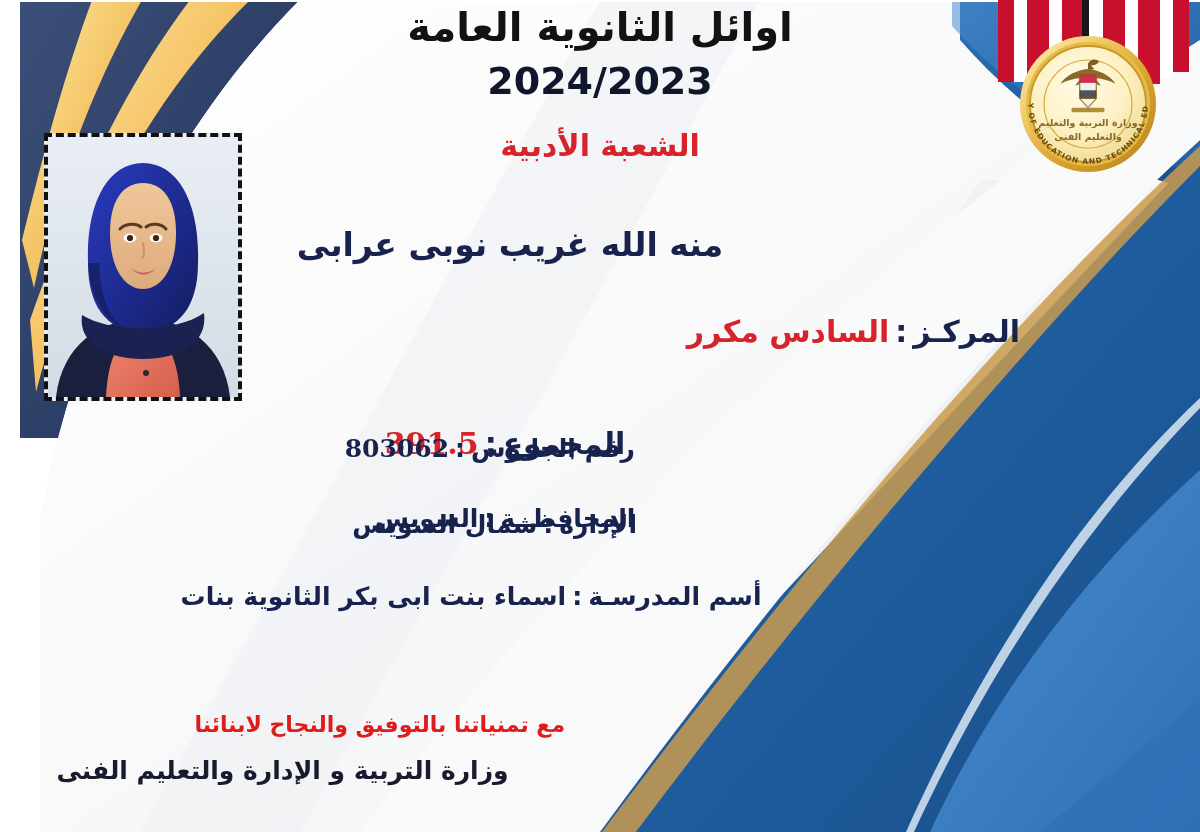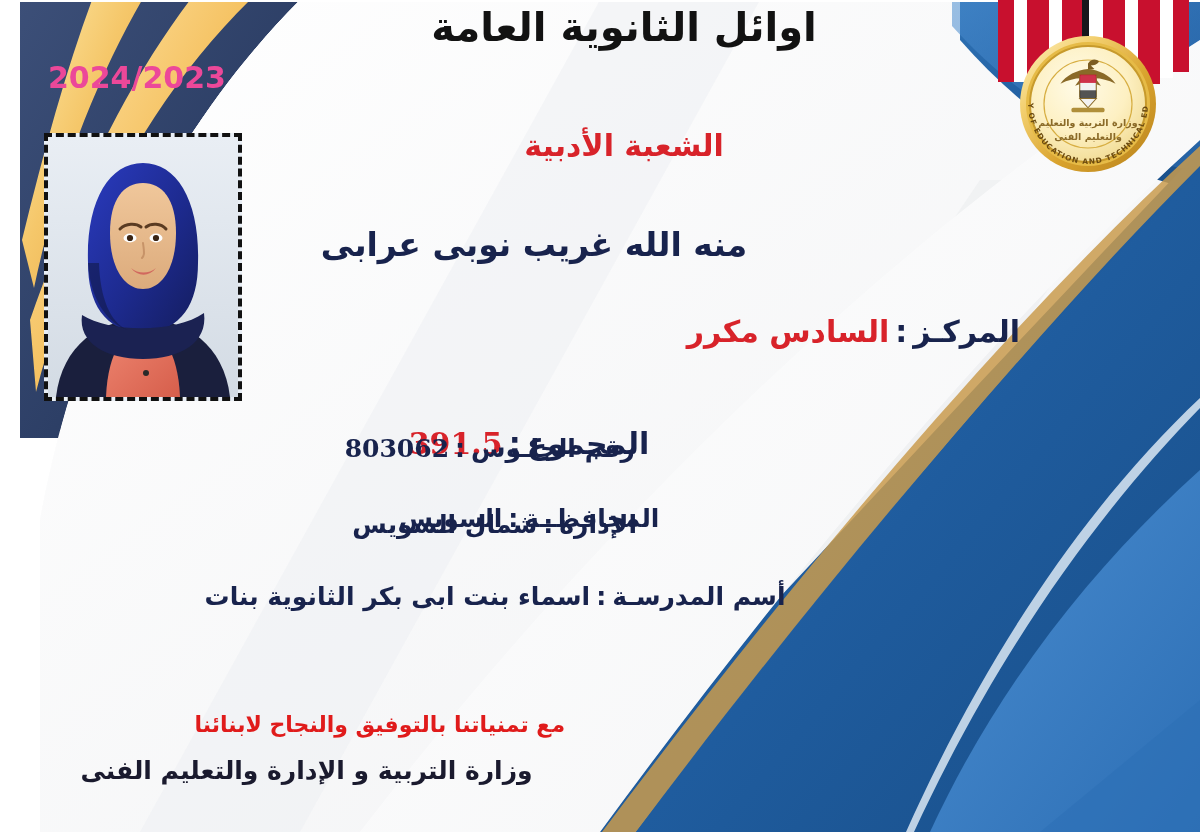--- a/index.html
+++ b/index.html
@@ -36,30 +36,30 @@
   .photo-frame{
     position:absolute;left:44px;top:133px;width:198px;height:268px;
     border:4px dashed #111;
     background:#e8eef5;
     box-sizing:border-box;
     overflow:hidden;
   }
   .photo-frame svg{display:block;width:100%;height:100%;}
 
   
-  .t{position:absolute;white-space:nowrap;line-height:1.05;margin-left:48px;}
+  .t{position:absolute;white-space:nowrap;line-height:1.05;}
   .serif{font-family:"DejaVu Serif","Liberation Serif",serif;}
 
   .title-main{
     left:0;right:0;top:6px;text-align:center;
     font-size:40px;font-weight:700;color:#121212;letter-spacing:0px;
   }
   .title-year{
-    left:0;right:0;top:62px;text-align:left;
-    font-size:30px;font-weight:700;color:#ec4899;
+    left:0;right:0;top:62px;text-align:center;
+    font-size:38px;font-weight:700;color:#0f172a;
     font-family:"DejaVu Sans","Liberation Sans",sans-serif;
   }
   .title-branch{
     left:0;right:0;top:130px;text-align:center;
     font-size:30px;font-weight:700;color:#d8232a;
   }
 
   .student-name{
     left:0;right:180px;top:228px;text-align:center;
     font-size:33px;font-weight:700;color:#18234d;

